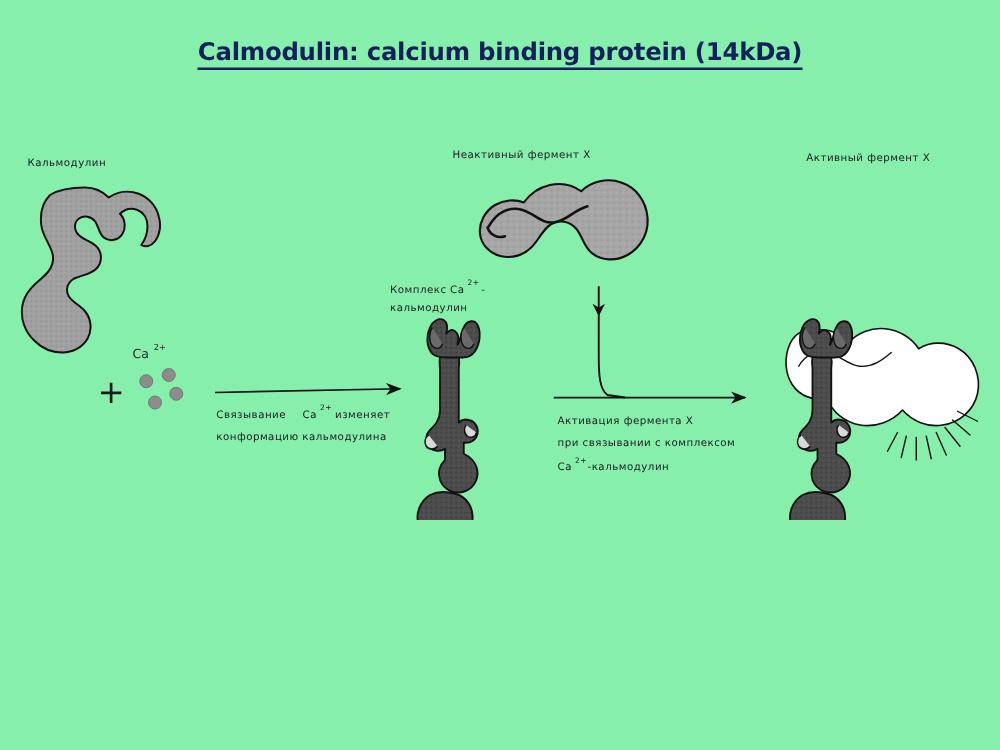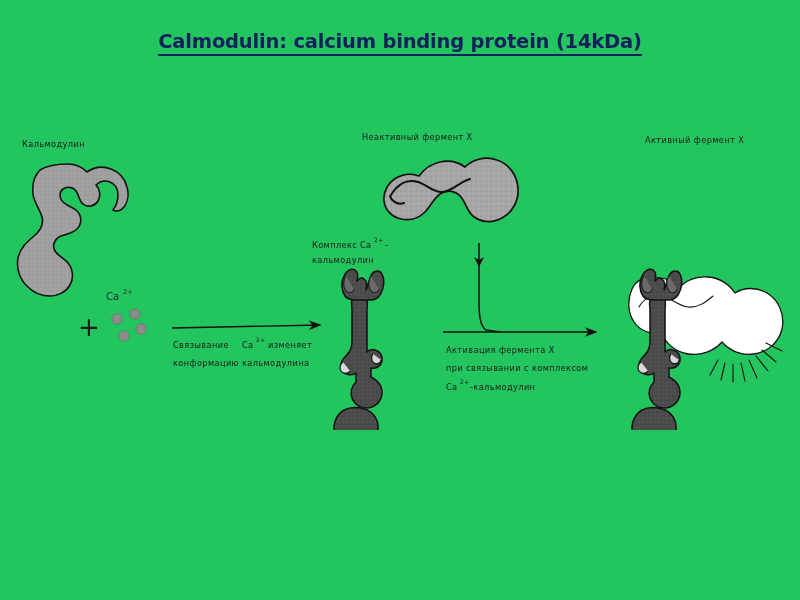--- a/index.html
+++ b/index.html
@@ -11,42 +11,42 @@
     width: 800px;
     height: 600px;
     overflow: hidden;
     font-family: "Liberation Sans", sans-serif;
     position: relative;
   }
   #slide {
     position: relative;
     width: 800px;
     height: 600px;
-    background: #22c55e;
+    background: #86efac;
   }
   #slide-title {
     position: absolute;
     left: 0;
     top: 30px;
     width: 800px;
     text-align: center;
     font-family: "DejaVu Sans", sans-serif;
     font-size: 19.5px;
     font-weight: bold;
     color: #13205c;
     letter-spacing: -0.2px;
   }
   #slide-title span.ul {
     border-bottom: 2px solid #13205c;
     padding-bottom: 1px;
   }
   #figure {
     position: absolute;
     left: 0;
-    top: 110px;
+    top: 96px;
     width: 800px;
     height: 320px;
     text-align: center;
   }
   #figure svg {
     display: block;
   }
   .fig-label {
     font-family: "DejaVu Sans", sans-serif;
     fill: #1a1a1a;

